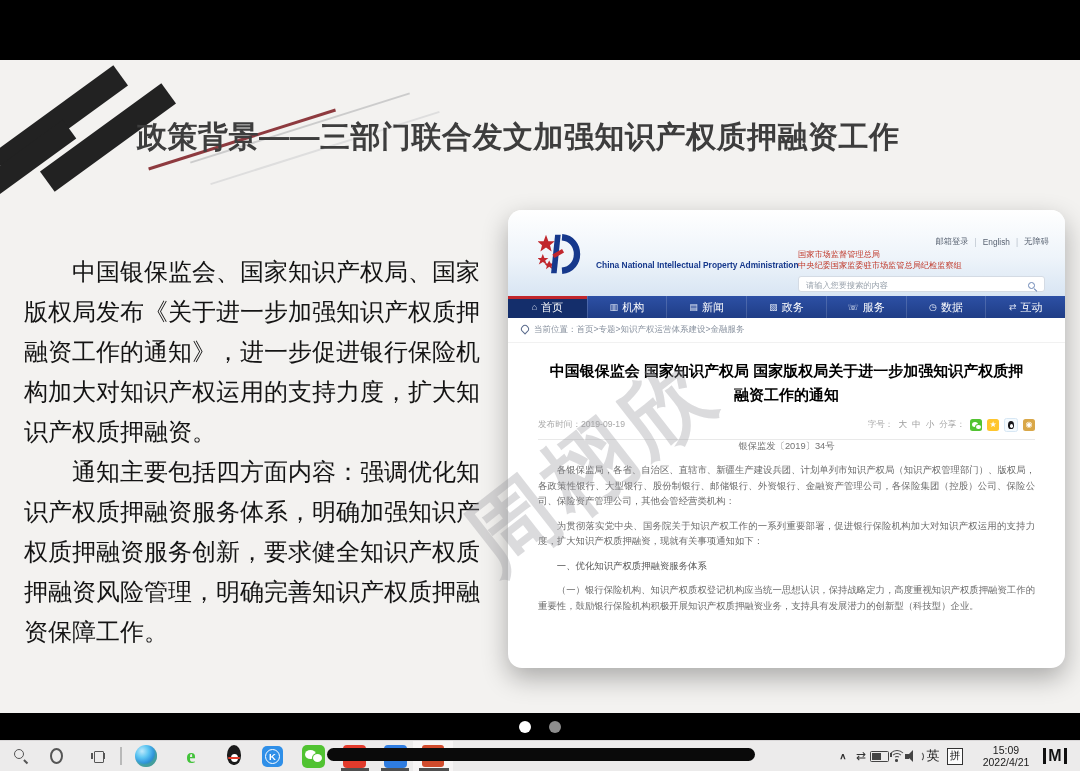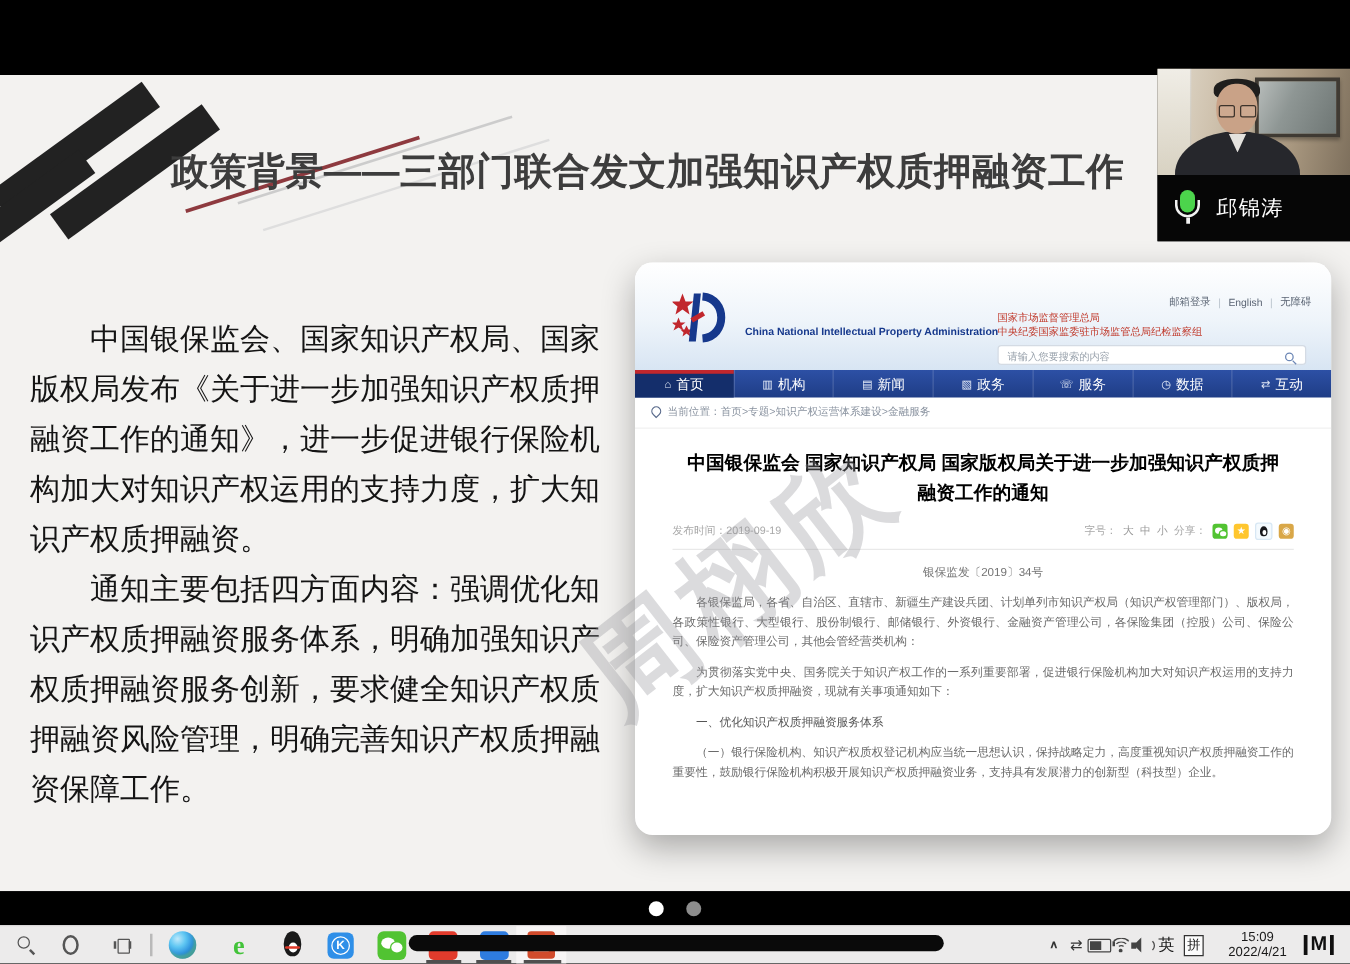--- a/index.html
+++ b/index.html
@@ -60,21 +60,21 @@
   .sic{width:12px;height:12px;border-radius:2.5px;display:inline-flex;align-items:center;justify-content:center;
        font-size:8px;color:#fff;line-height:1;}
   .sic-wechat{background:#52c332;position:relative;}
   .sic-wechat::before{content:"";position:absolute;left:2px;top:3px;width:6px;height:5px;background:#fff;border-radius:50%;}
   .sic-wechat::after{content:"";position:absolute;left:6px;top:5.5px;width:4.5px;height:4px;background:#fff;border-radius:50%;box-shadow:0 0 0 1px #52c332;}
   .sic-qzone{background:#ffc62e;}
   .sic-qq{background:#f4fafe;border:0.5px solid #d7e7f4;position:relative;}
   .sic-qq::before{content:"";position:absolute;left:3px;top:1.5px;width:6px;height:8px;background:#16161a;border-radius:50% 50% 45% 45%;}
   .sic-qq::after{content:"";position:absolute;left:4.5px;top:5px;width:3px;height:3.5px;background:#fff;border-radius:50%;}
   .sic-cam{background:#d9a748;color:#fff;}
-  .a-doc{text-align:center;font-size:9.3px;color:#737373;margin-top:12px;}
+  .a-doc{text-align:center;font-size:9.3px;color:#737373;}
   .a-p{font-size:9.4px;color:#6b6b6b;line-height:15.5px;text-align:justify;text-indent:2em;margin:9px 0 0 0;}
   .a-h{color:#555;}
 
   .watermark{position:absolute;left:448px;top:345px;font-size:88px;font-weight:700;letter-spacing:8px;
              color:rgba(150,150,155,0.34);transform:rotate(-38deg);z-index:4;pointer-events:none;
              font-family:"Liberation Serif",serif;white-space:nowrap;}
 
   
   .bottom-strip{position:absolute;left:0;top:713px;width:1080px;height:27px;background:#000;
                 display:flex;align-items:center;justify-content:center;gap:18px;}
@@ -275,42 +275,20 @@
     </div>
 
     <div class="watermark">周栩欣</div>
   </div>
 
   <div class="bottom-strip">
     <span class="dot dot-active"></span>
     <span class="dot"></span>
   </div>
 
-  <div class="webcam">
-    <div class="cam-video">
-      <div class="cam-window"></div>
-      <div class="cam-frame"></div>
-      <div class="cam-suit"></div>
-      <div class="cam-shirt"></div>
-      <div class="cam-hair"></div>
-      <div class="cam-head"></div>
-      <div class="cam-glasses">
-        <span class="lens"></span>
-          <span class="lens"></span>
-      </div>
-    </div>
-    <div class="cam-namebar">
-      <span class="mic">
-        <span class="mic-arc"></span>
-          <span class="mic-cap"></span>
-          <span class="mic-stem"></span>
-      </span>
-      <span class="cam-name">邱锦涛</span>
-    </div>
-  </div>
 
   <div class="taskbar">
     <div class="tb" style="left:13px;width:16px;">
         <span class="magnify"></span>
       </div>
     <div class="tb" style="left:50px;width:13px;">
         <span class="cortana"></span>
       </div>
     <div class="tb" style="left:91px;width:14px;">
         <span class="tview"></span>

